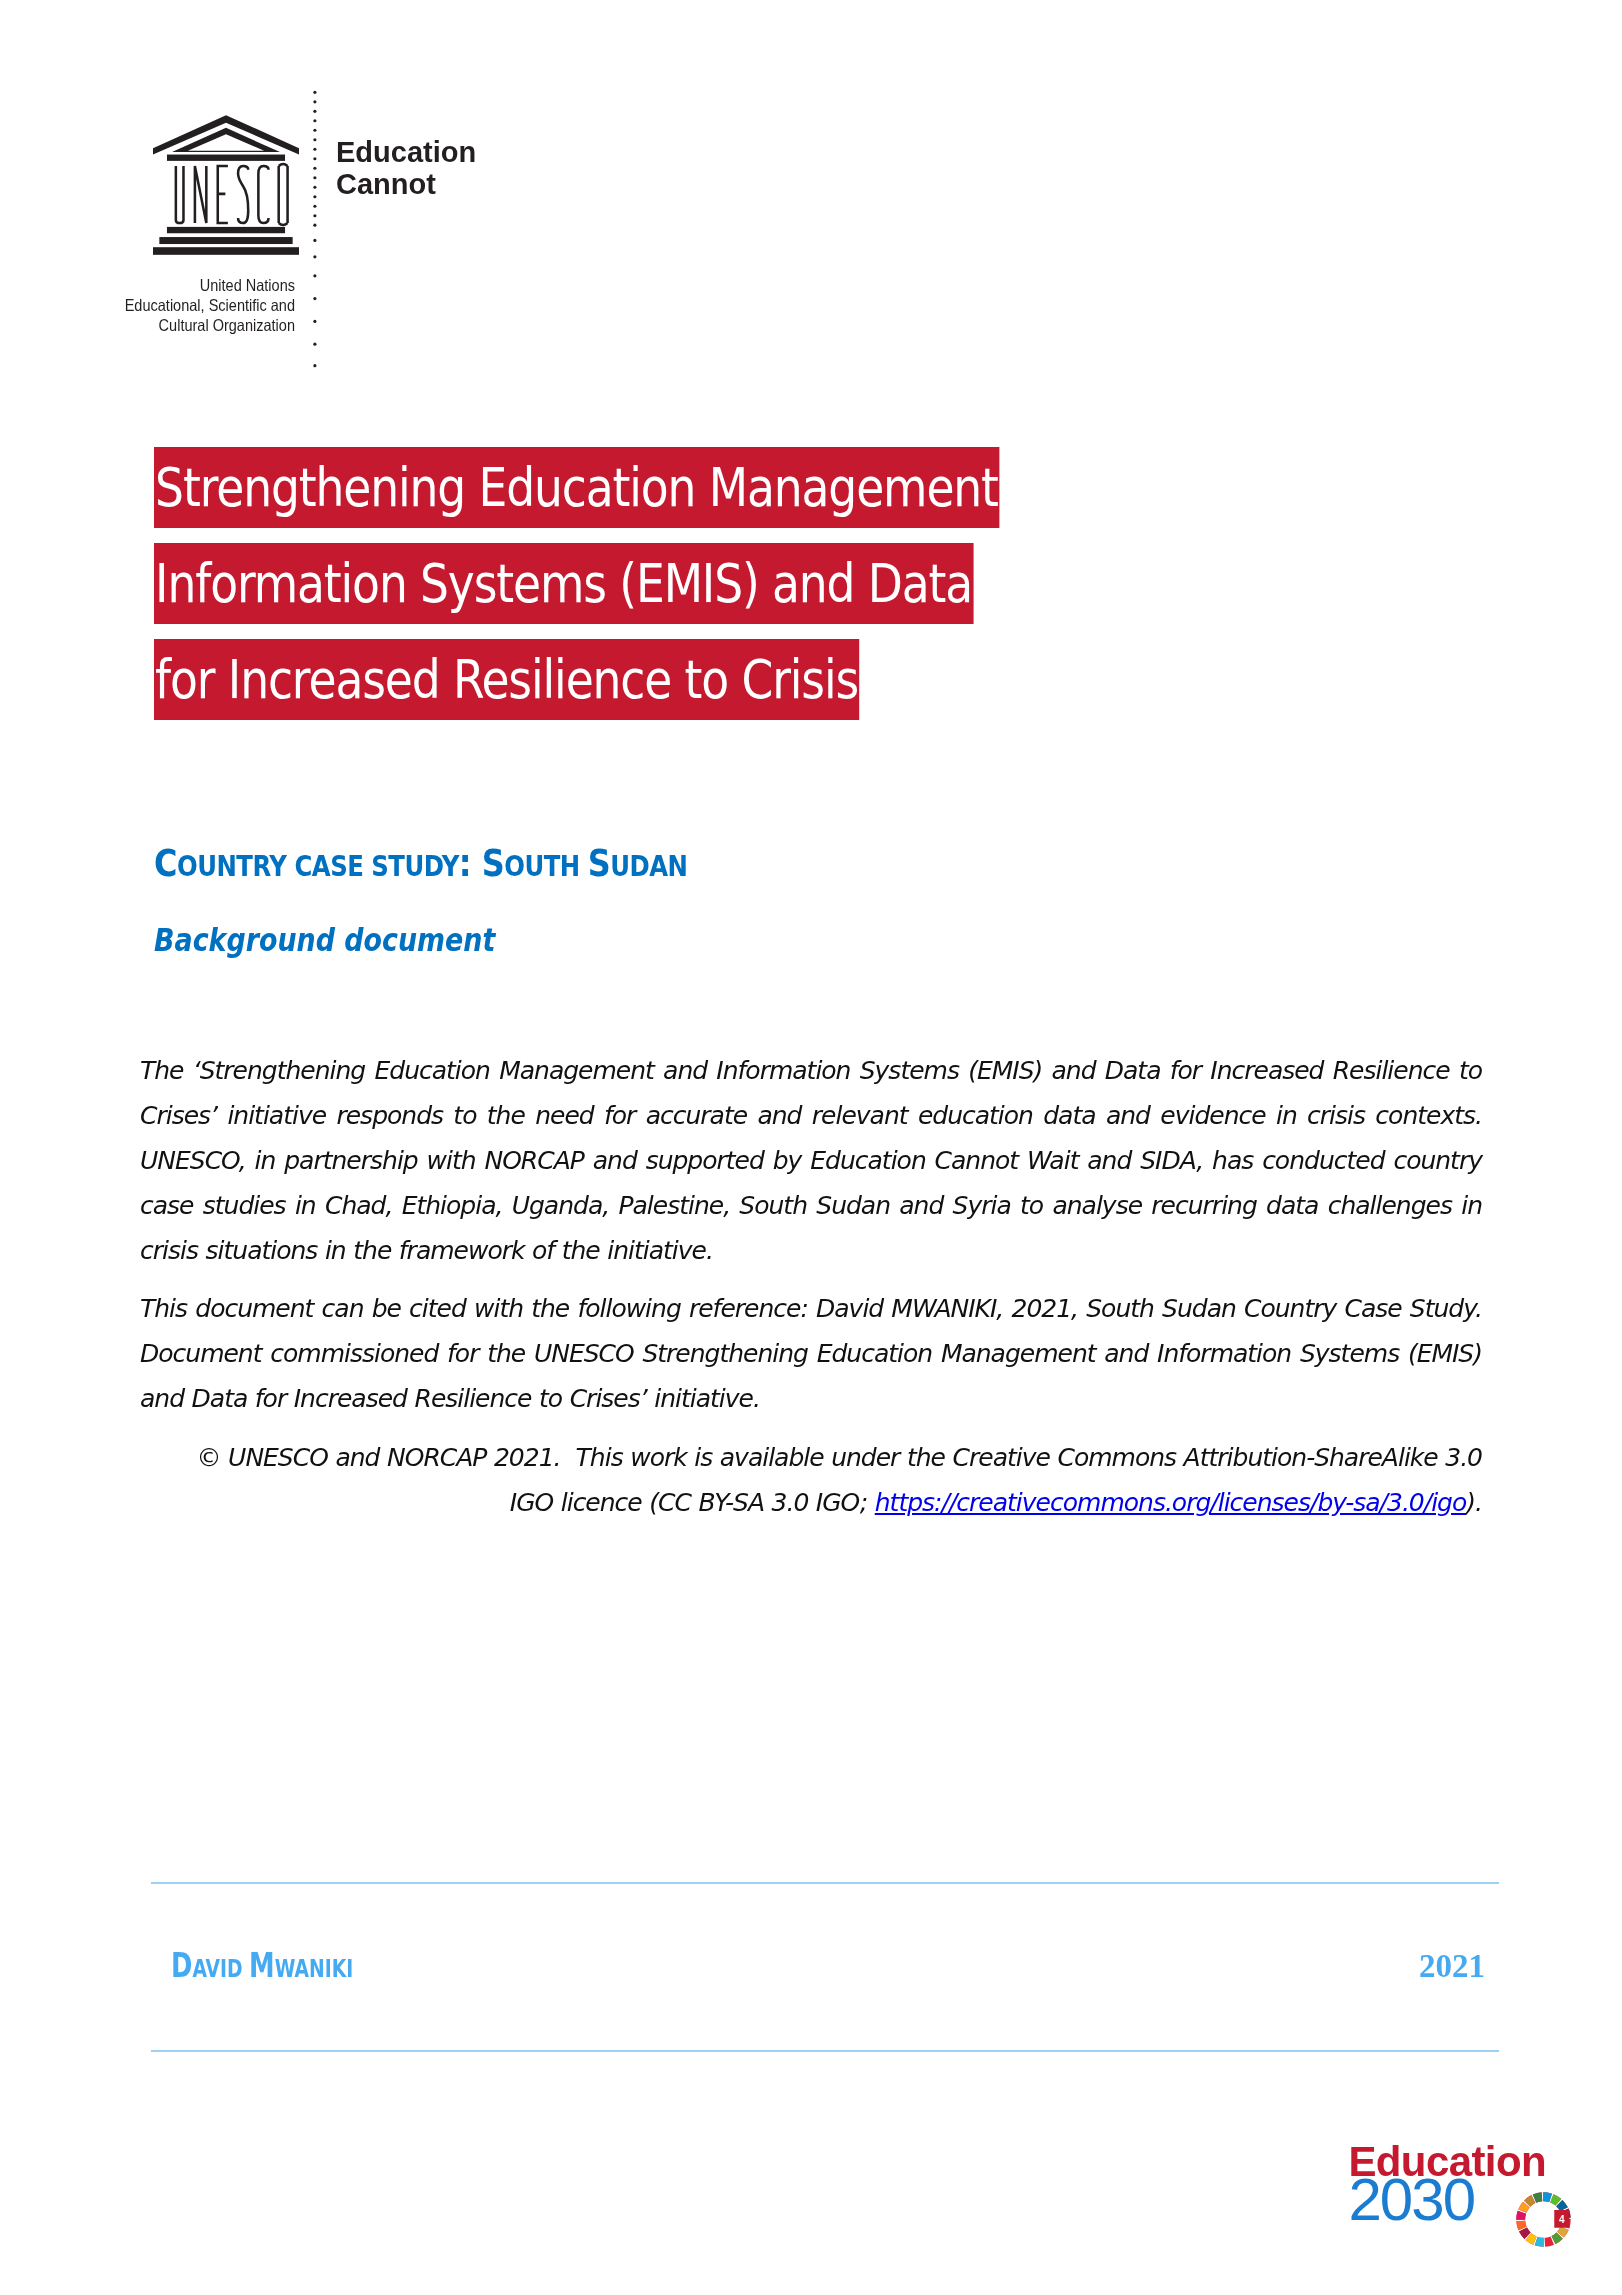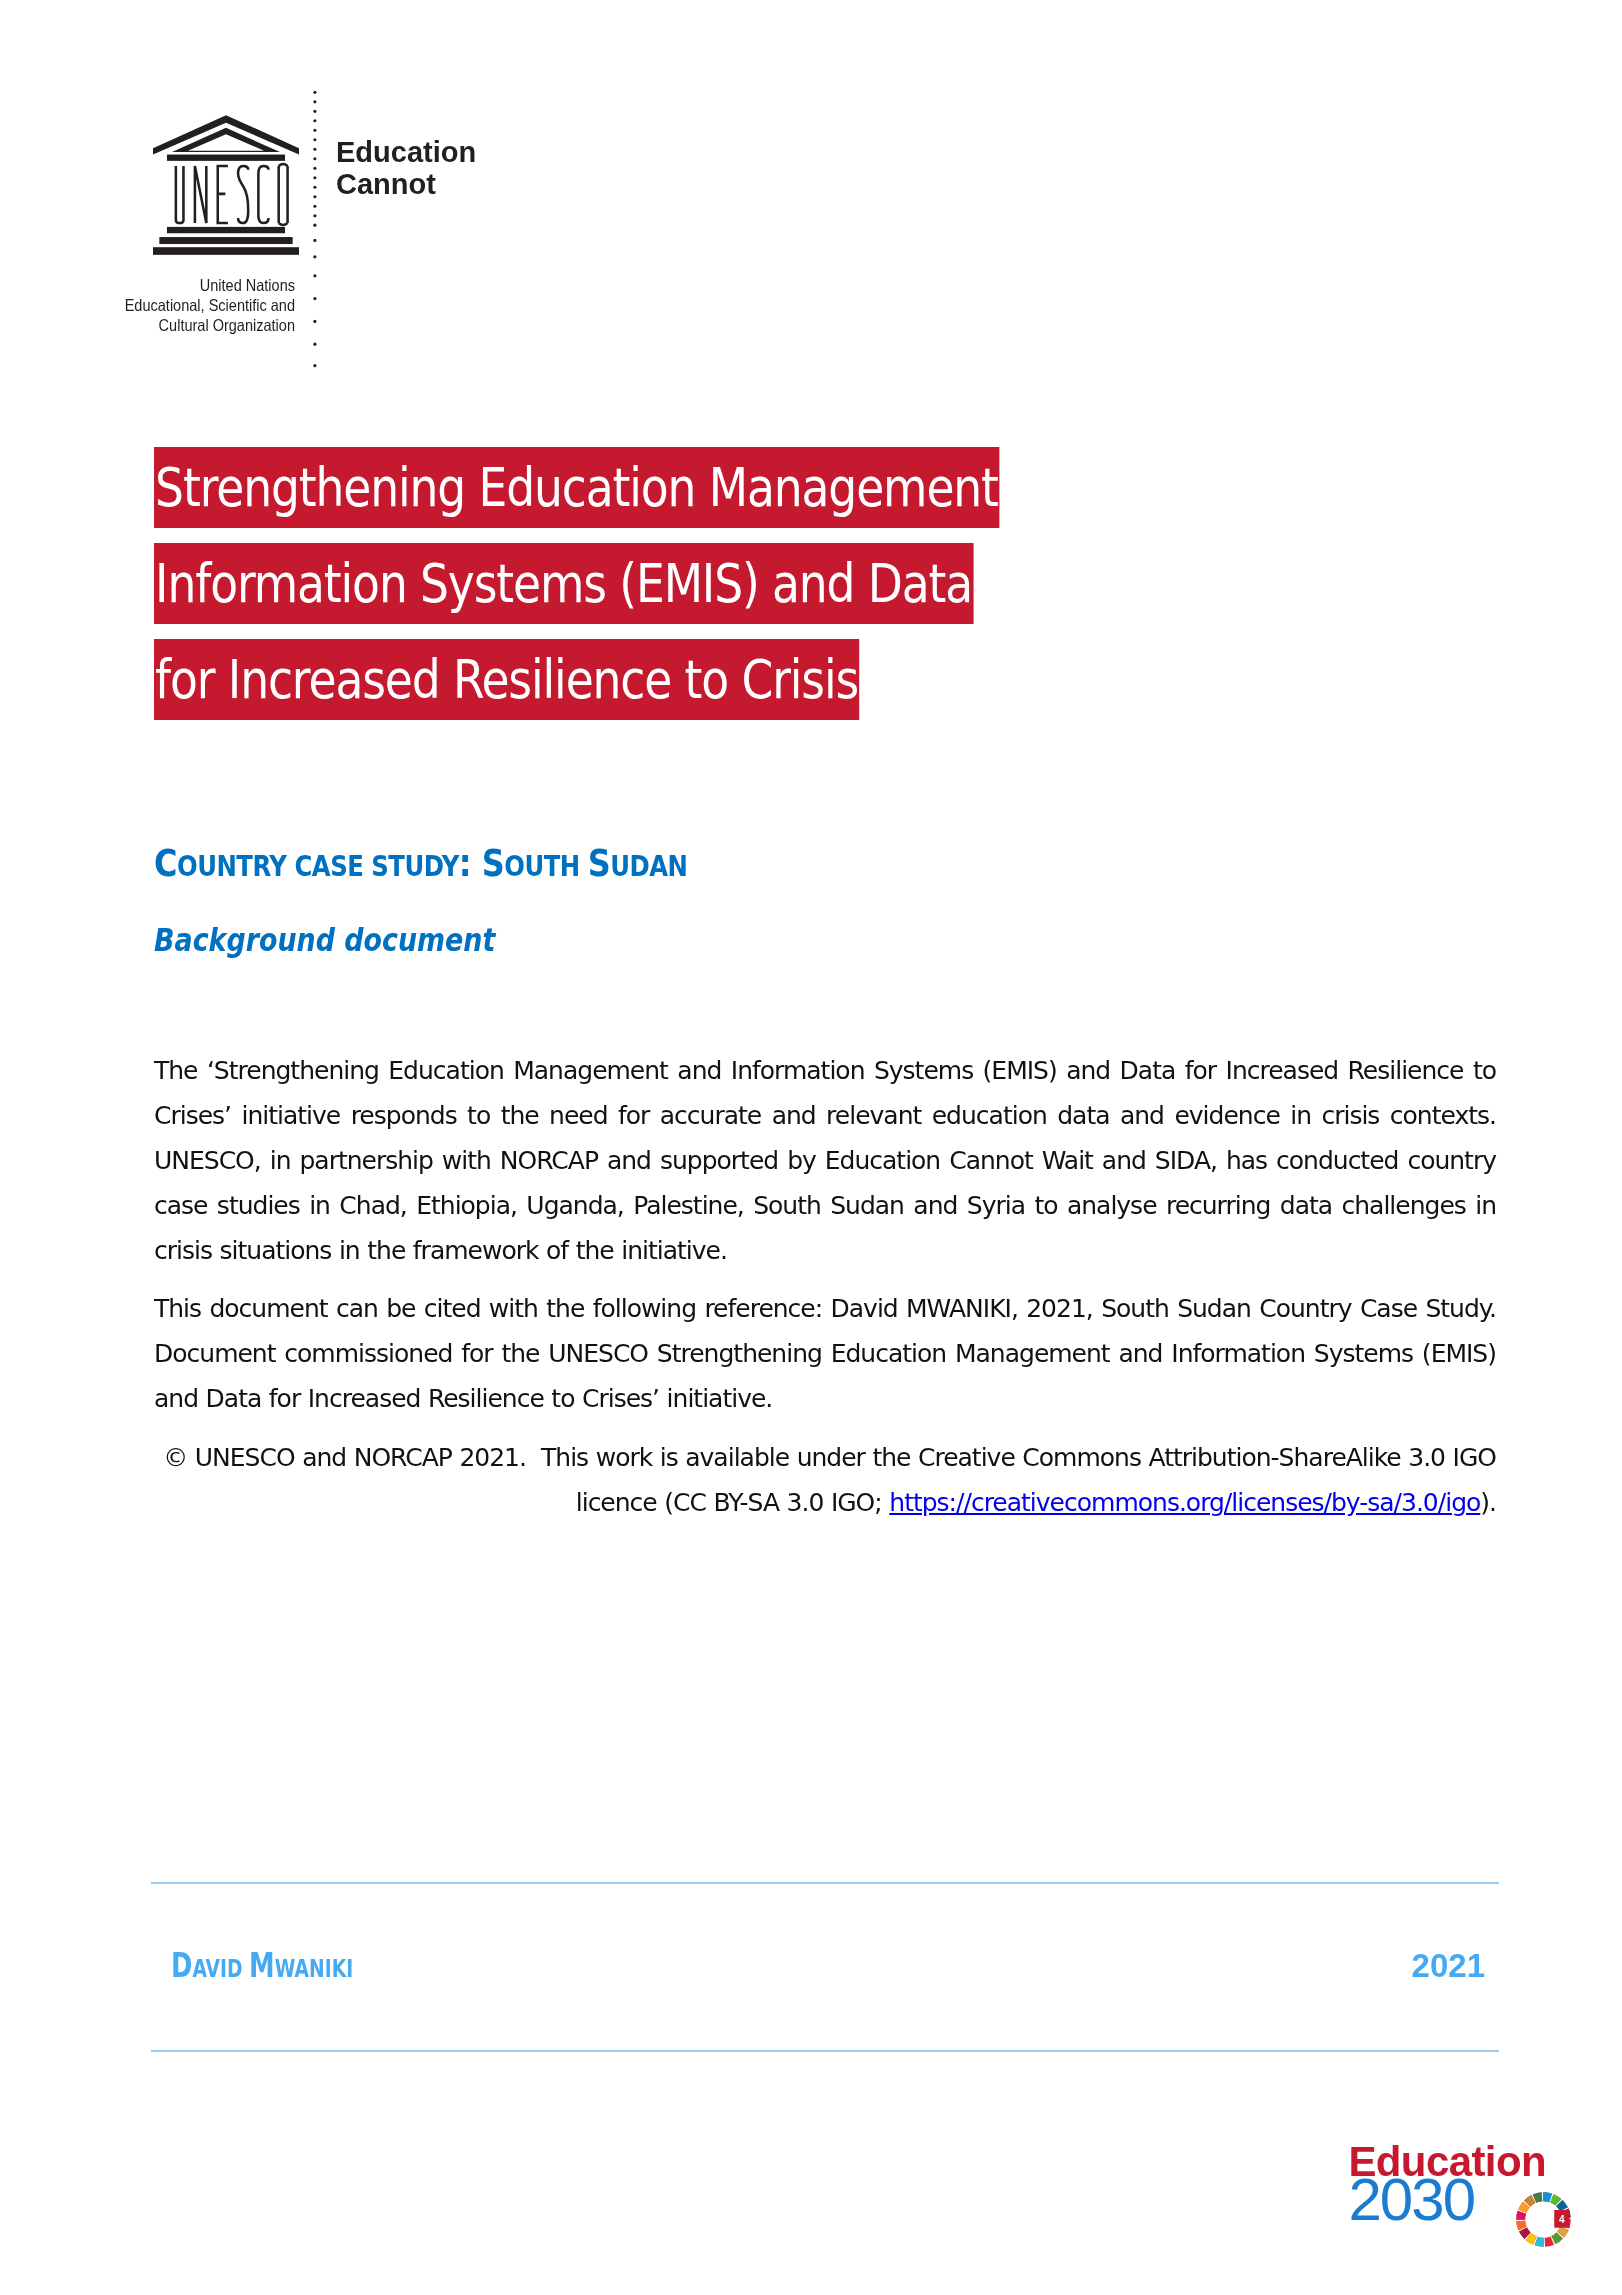--- a/index.html
+++ b/index.html
@@ -28,37 +28,37 @@
   
   #case-study { left: 154px; top: 841px; color: #0070C0; font-family: "DejaVu Sans", sans-serif;
     font-weight: bold; font-size: 38px; line-height: 45px; letter-spacing: -0.6px;
     transform: scaleX(0.84); transform-origin: left; white-space: nowrap; }
   #case-study .sc { font-size: 29px; }
   #bg-doc { left: 154px; top: 921px; color: #0070C0; font-family: "DejaVu Sans", sans-serif;
     font-weight: bold; font-style: italic; font-size: 32px; line-height: 38px;
     transform: scaleX(0.84); transform-origin: left; white-space: nowrap; }
 
   
-  #body { left: 154px; top: 1048px; width: 1342px; font-family: "DejaVu Sans", sans-serif;
-    font-size: 25px; color: #111; }
+  #body { left: 140px; top: 1048px; width: 1342px; font-family: "DejaVu Sans", sans-serif;
+    font-size: 25px; color: #111; font-style: italic; }
   .para { margin: 0 0 13.4px 0; text-align: justify; line-height: 45px;
     letter-spacing: -1px; word-spacing: 0.6px; }
   .para.nojust { text-align: right; }
   a.link-dark { color: #0000EE; text-decoration: underline; }
   a.link-blue { color: #0070C0; text-decoration: underline; }
 
   
   .rule { position: absolute; left: 151px; width: 1348px; height: 1.9px; background: #9DD0F5; }
   #rule-top { top: 1882px; }
   #rule-bottom { top: 2050px; }
   #author { left: 171px; top: 1947px; color: #45AAF2; font-family: "DejaVu Sans", sans-serif;
     font-weight: bold; font-size: 33px; line-height: 38px; white-space: nowrap;
     transform: scaleX(0.78); transform-origin: left; }
   #author .sc { font-size: 24px; }
-  #year { right: 137px; top: 1947px; color: #45AAF2; font-family: Liberation Sans, sans-serif;
+  #year { right: 137px; top: 1947px; color: #45AAF2; font-family: Liberation Serif, serif;
     font-weight: bold; font-size: 33px; line-height: 38px; }
 
   
   #edu2030 { left: 1342px; top: 2141px; width: 242px; height: 108px; }
   #edu2030-word { position: absolute; left: 6.4px; top: 0px; color: #C4192E;
     font-family: "Liberation Sans", sans-serif; font-weight: bold; font-size: 42px;
     line-height: 42px; letter-spacing: -0.6px; }
   #edu2030-year { position: absolute; left: 6.4px; top: 30px; color: #1A7DD1;
     font-family: "Liberation Sans", sans-serif; font-size: 60px; line-height: 57px;
     letter-spacing: -1.9px; }

